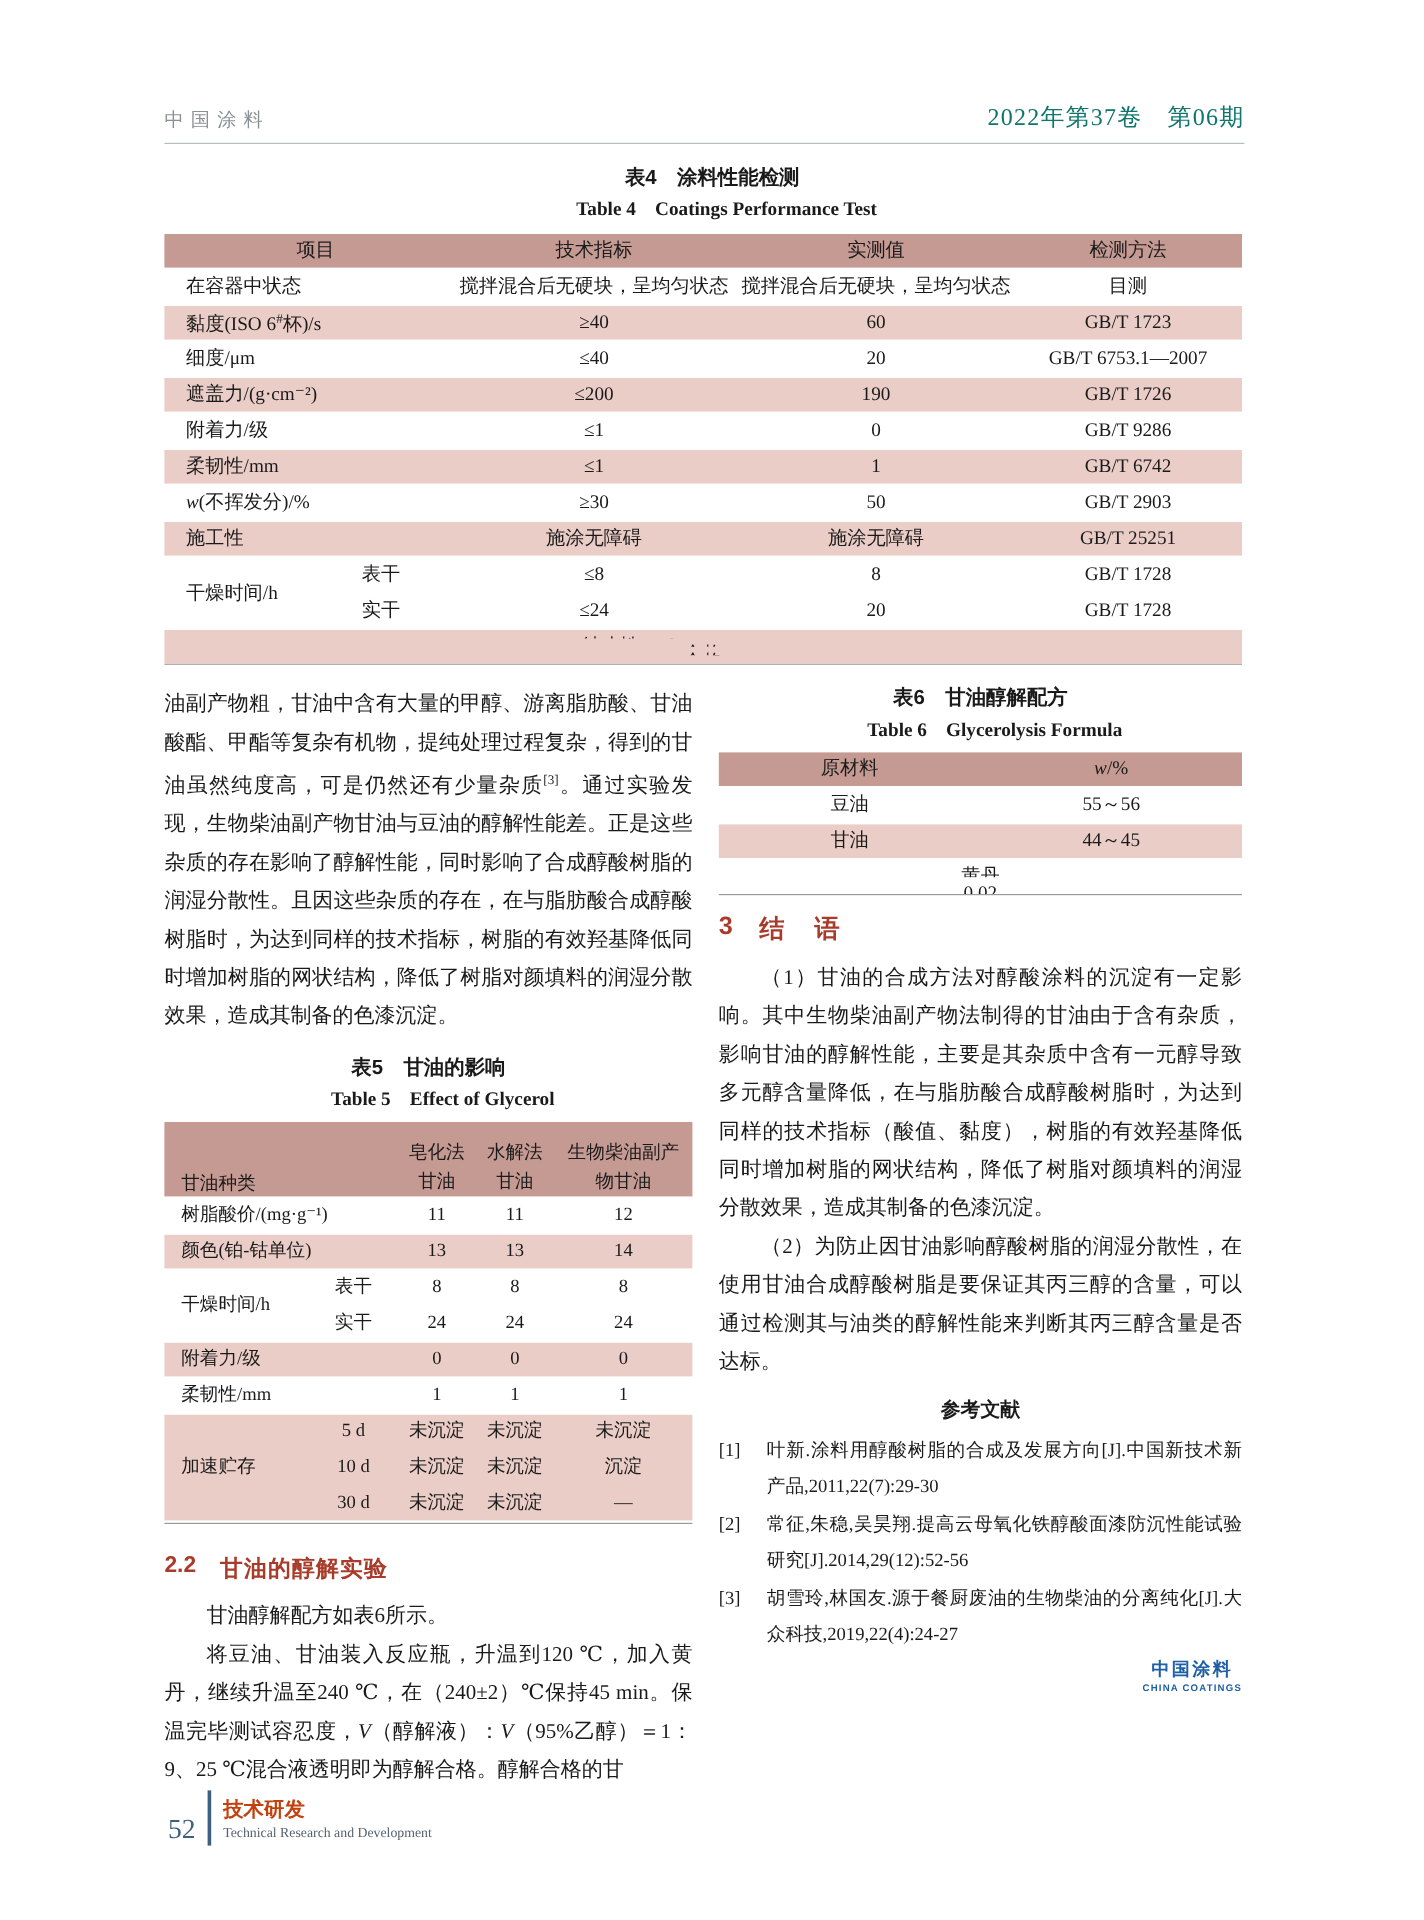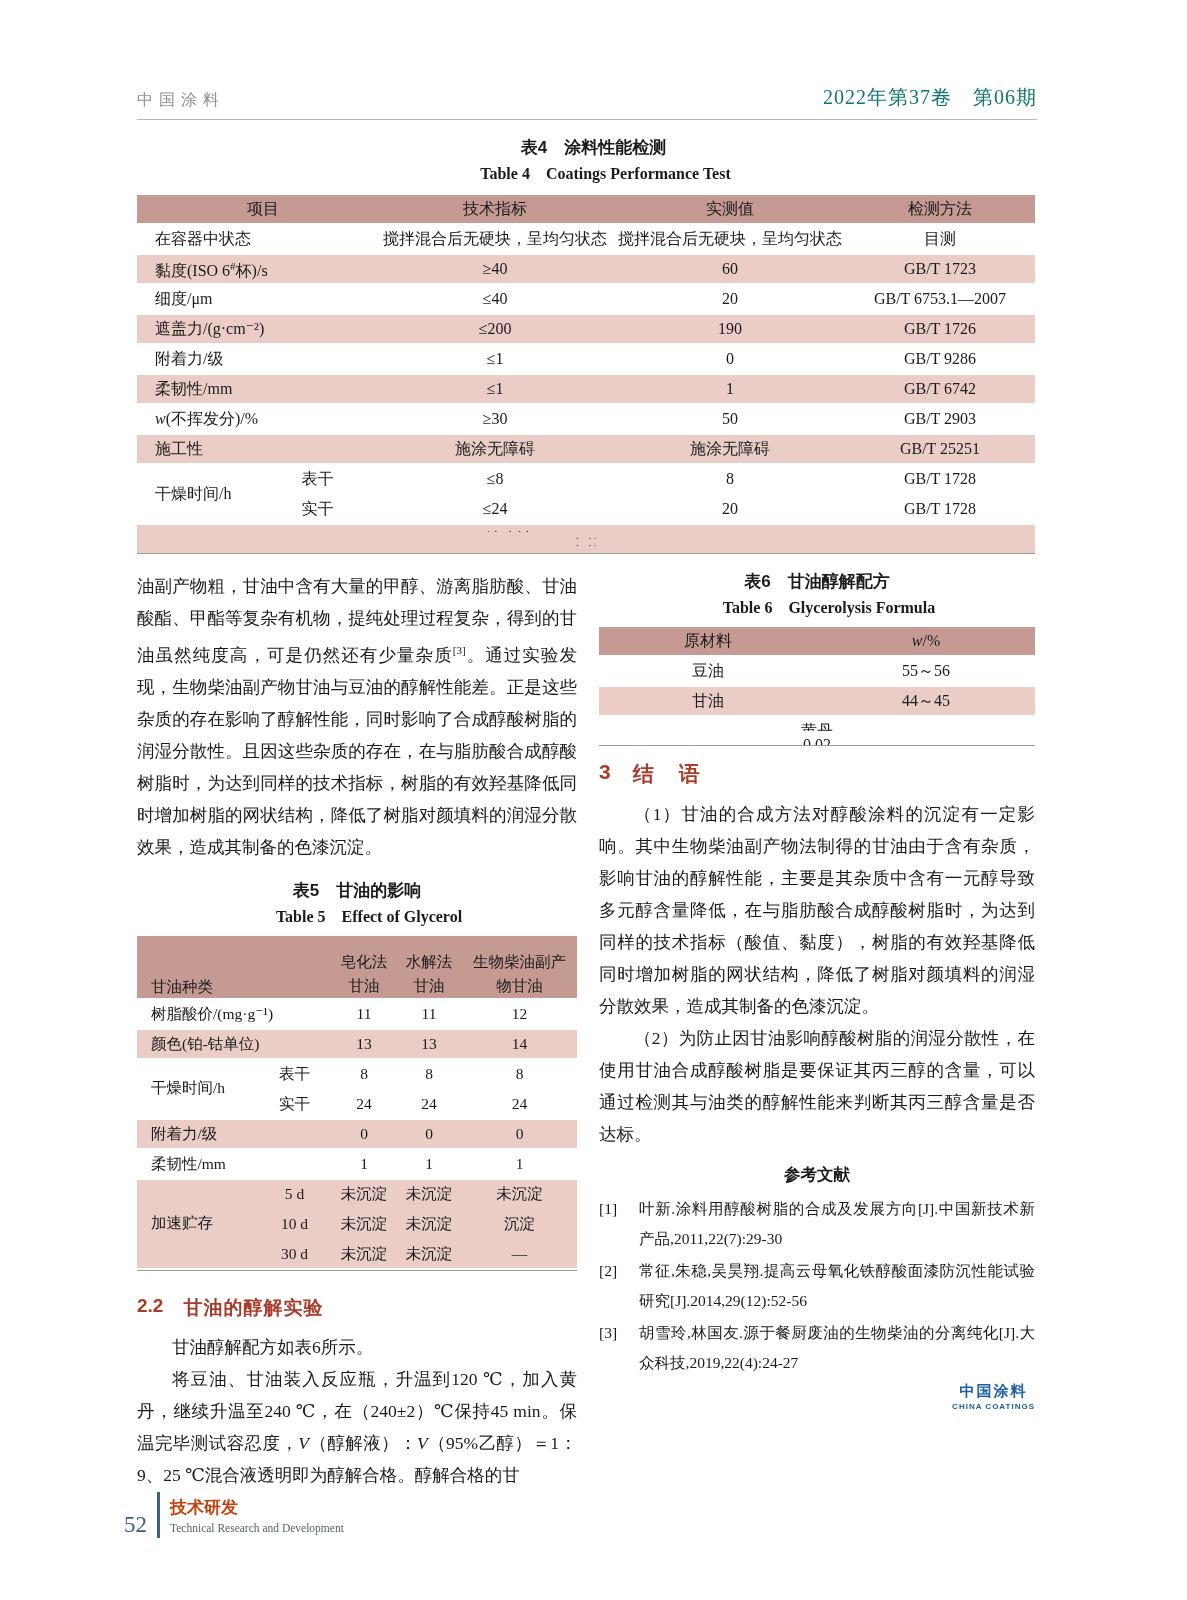--- a/index.html
+++ b/index.html
@@ -95,21 +95,21 @@
   .ref-text{flex:1;text-align:justify;}
 
   
   .logo{margin-left:auto;width:max-content;text-align:center;margin-top:4px;}
   .logo-zh{font-family:"Liberation Sans","DejaVu Sans",sans-serif;font-weight:bold;
     font-size:15px;color:var(--blue);letter-spacing:2px;}
   .logo-en{font-family:"Liberation Sans","DejaVu Sans",sans-serif;font-weight:bold;
     font-size:8px;color:var(--blue);letter-spacing:1px;margin-top:1px;}
 
   
-  .footer{position:absolute;left:124px;top:1492px;display:flex;align-items:center;}
+  .footer{position:absolute;left:140px;top:1492px;display:flex;align-items:center;}
   .page-num{font-size:23px;color:var(--fblue);align-self:flex-end;margin-right:10px;}
   .foot-bar{width:3px;height:46px;background:var(--fblue);margin-right:10px;}
   .foot-zh{font-family:"Liberation Sans","DejaVu Sans",sans-serif;font-weight:bold;
     font-size:17px;color:#c2410c;}
   .foot-en{font-size:11.5px;color:#55626d;margin-top:3px;}
 </style>
 </head>
 <body>
 
 <div class="page">

